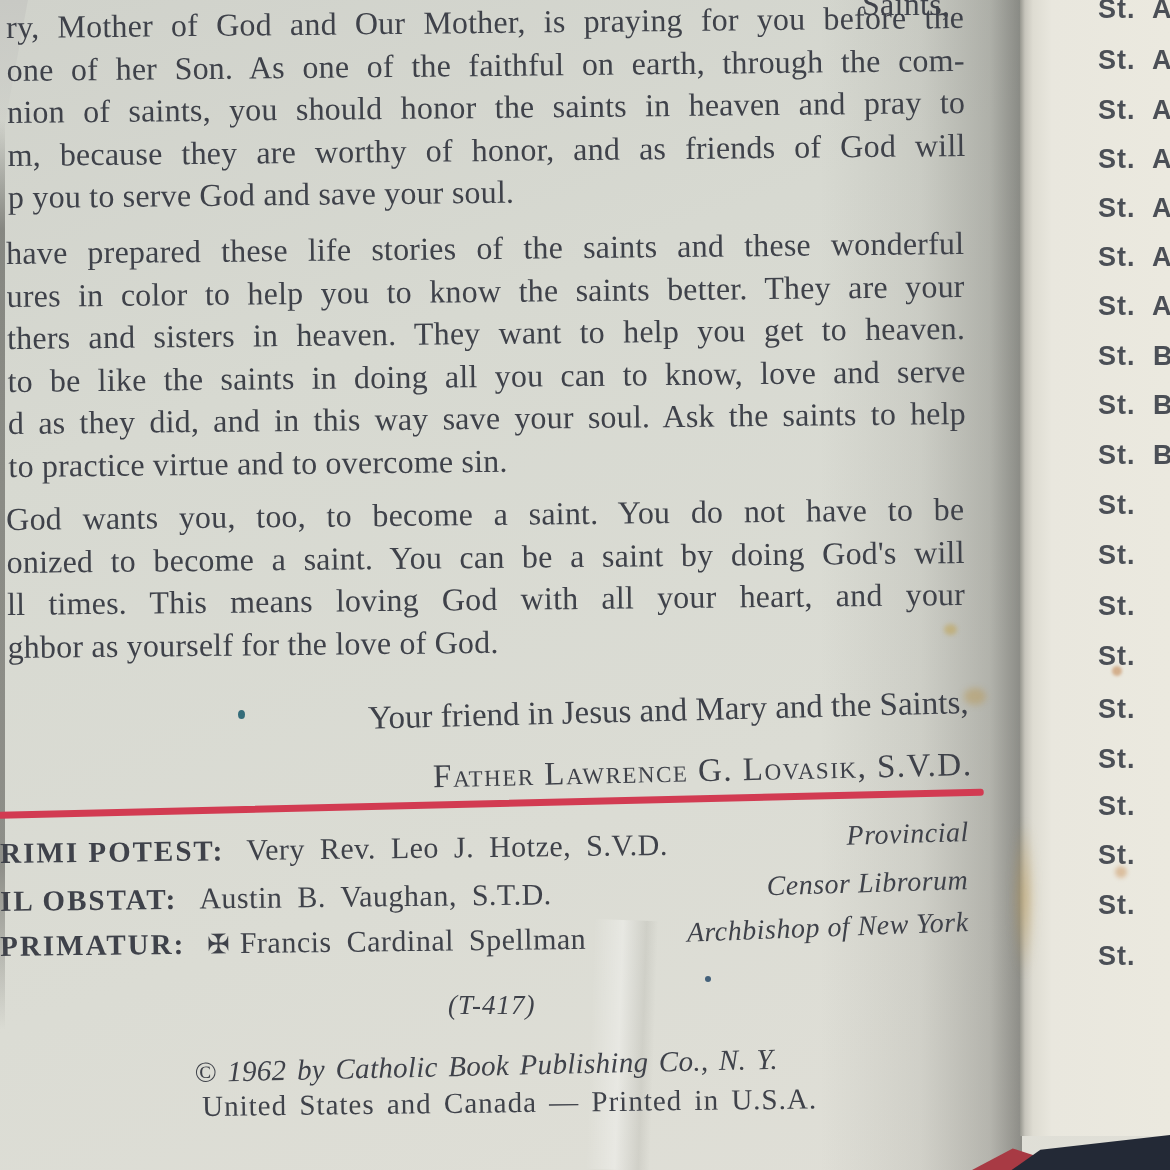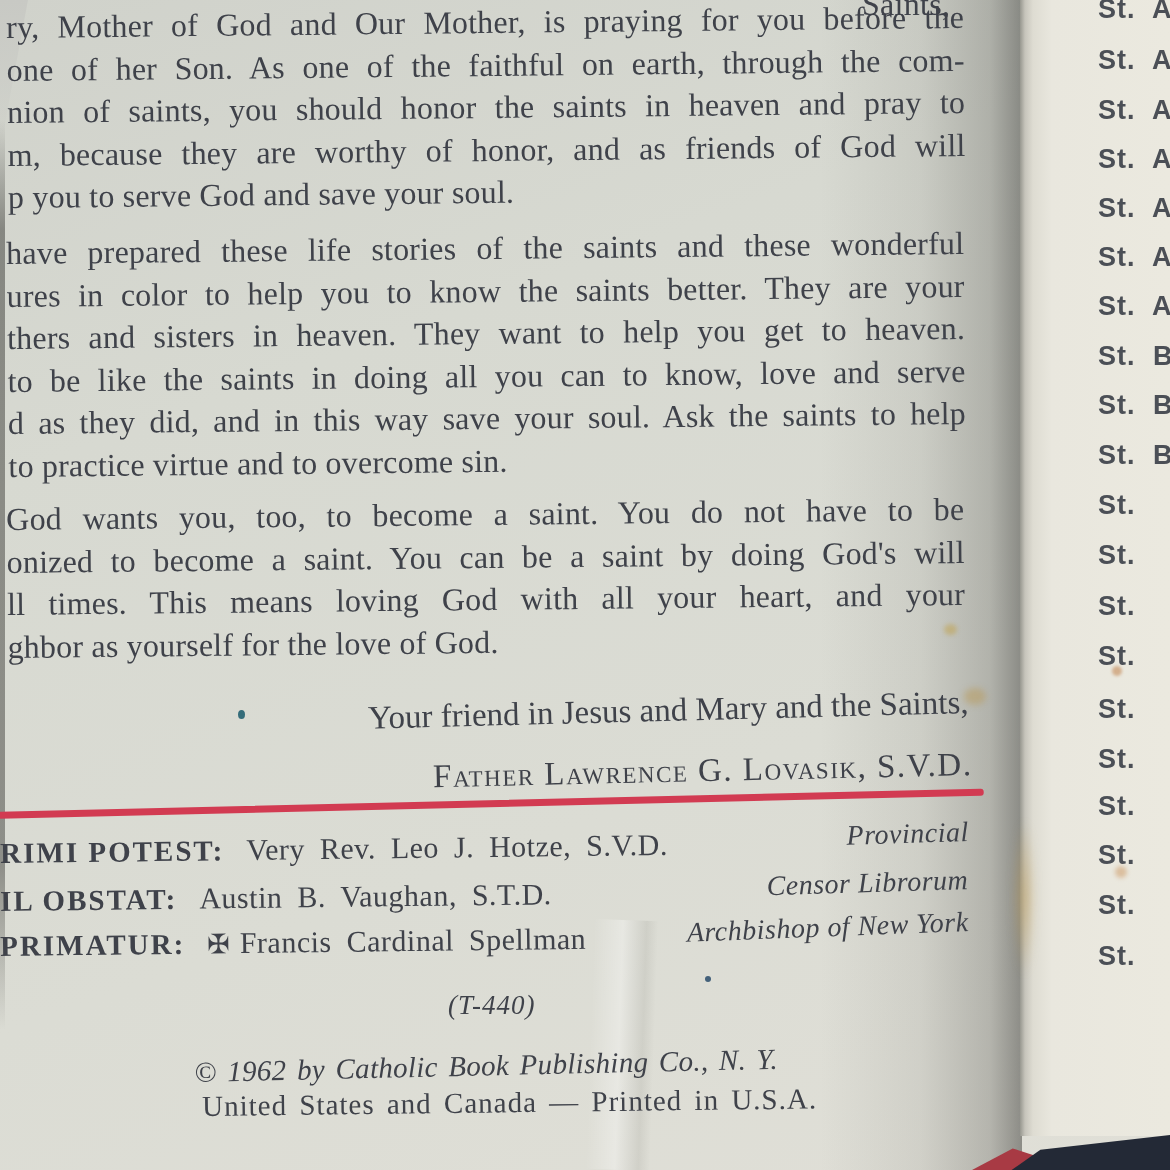--- a/index.html
+++ b/index.html
@@ -100,21 +100,21 @@
     <span class="imp-label">IL OBSTAT:</span><span class="imp-value">Austin B. Vaughan, S.T.D.</span>
   </div>
   <div class="imp-row" style="top:929px">
     <span class="imp-label">PRIMATUR:</span><span class="imp-cross">✠</span><span class="imp-value after-cross">Francis Cardinal Spellman</span>
   </div>
 
   <div class="role" style="top:816px;transform:rotate(-1.8deg)">Provincial</div>
   <div class="role" style="top:864px;transform:rotate(-1.8deg)">Censor Librorum</div>
   <div class="role" style="top:906px;transform:rotate(-2.2deg)">Archbishop of New York</div>
 
-  <div class="f-code">(T-440)</div>
+  <div class="f-code">(T-417)</div>
   <div class="f-copy">© 1962 by Catholic Book Publishing Co., N. Y.</div>
   <div class="f-print">United States and Canada — Printed in U.S.A.</div>
 
   <div class="index-page">
     <div class="st-row" style="top:-6px">St. A</div>
     <div class="st-row" style="top:45px">St. A</div>
     <div class="st-row" style="top:95px">St. A</div>
     <div class="st-row" style="top:144px">St. A</div>
     <div class="st-row" style="top:193px">St. A</div>
     <div class="st-row" style="top:242px">St. A</div>

